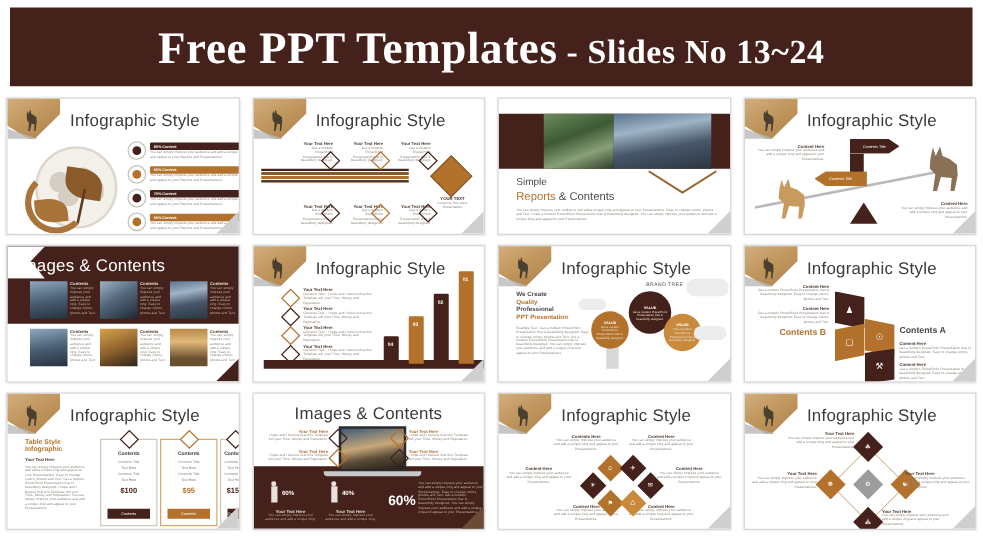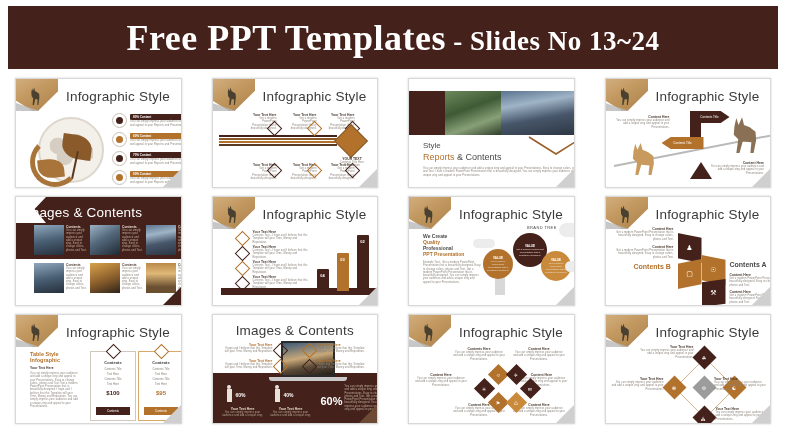--- a/index.html
+++ b/index.html
@@ -27,21 +27,21 @@
   }
   .banner-title .sub{font-size:27px;}
 
   
   .grid{
     position:absolute;left:0;top:74px;width:786px;height:356px;
     display:grid;
     grid-template-columns:repeat(4,196.5px);
     grid-template-rows:118px 118px 118px;
   }
-  .cell{position:relative;padding:4px 15px;box-sizing:border-box;}
+  .cell{position:relative;padding:4px 5px;box-sizing:border-box;}
   .slide{
     position:relative;width:100%;height:100%;
     background:#fff;border:1px solid #d8d8d8;
     box-shadow:0 0 2px rgba(0,0,0,.18);
     overflow:hidden;
     box-sizing:border-box;
   }
   
   .slide .corner-br{
     position:absolute;right:0;bottom:0;width:0;height:0;
@@ -271,21 +271,21 @@
 
     <div class="cell">
       <div class="slide">
         <div class="s3-band"></div>
         <div class="img-a" style="position:absolute;left:36px;top:12px;width:56px;height:44px;"></div>
         <div class="img-b" style="position:absolute;left:92px;top:12px;width:78px;height:44px;"></div>
         <svg style="position:absolute;left:118px;top:56px;" width="58" height="22">
           <polyline points="2,2 29,19 56,2" fill="none" stroke="#9a5f2a" stroke-width="1.6"></polyline>
         </svg>
         <div style="position:absolute;left:14px;top:62px;">
-          <div style="font-size:8px;color:#4a4a4a;">Style</div>
+          <div style="font-size:8px;color:#4a4a4a;">Simple</div>
           <div style="font-size:9px;margin-top:2px;"><span style="color:#b3722c;">Reports</span><span style="color:#4a4a4a;"> &amp; Contents</span></div>
         </div>
         <div class="tt" style="position:absolute;left:14px;top:88px;width:162px;">You can simply impress your audience and add a unique zing and appeal to your Presentations. Easy to change colors, photos and Text. I hate a modern PowerPoint Presentation that is beautifully designed. You can simply impress your audience and add a unique zing and appeal to your Presentations.</div>
         <div class="corner-br"></div>
       </div>
     </div>
 
     <div class="cell">
       <div class="slide">
         <div class="badge">

